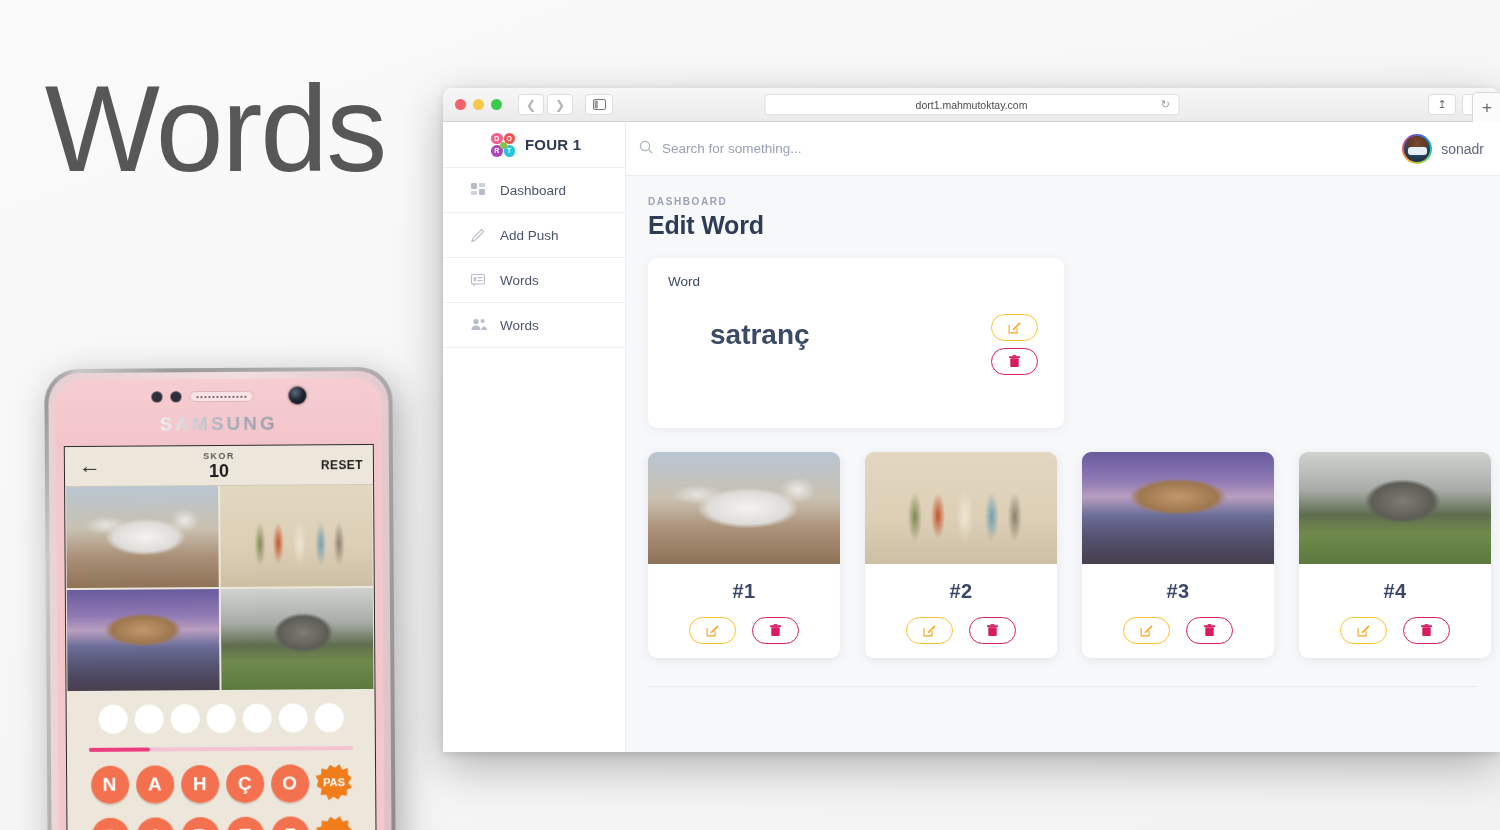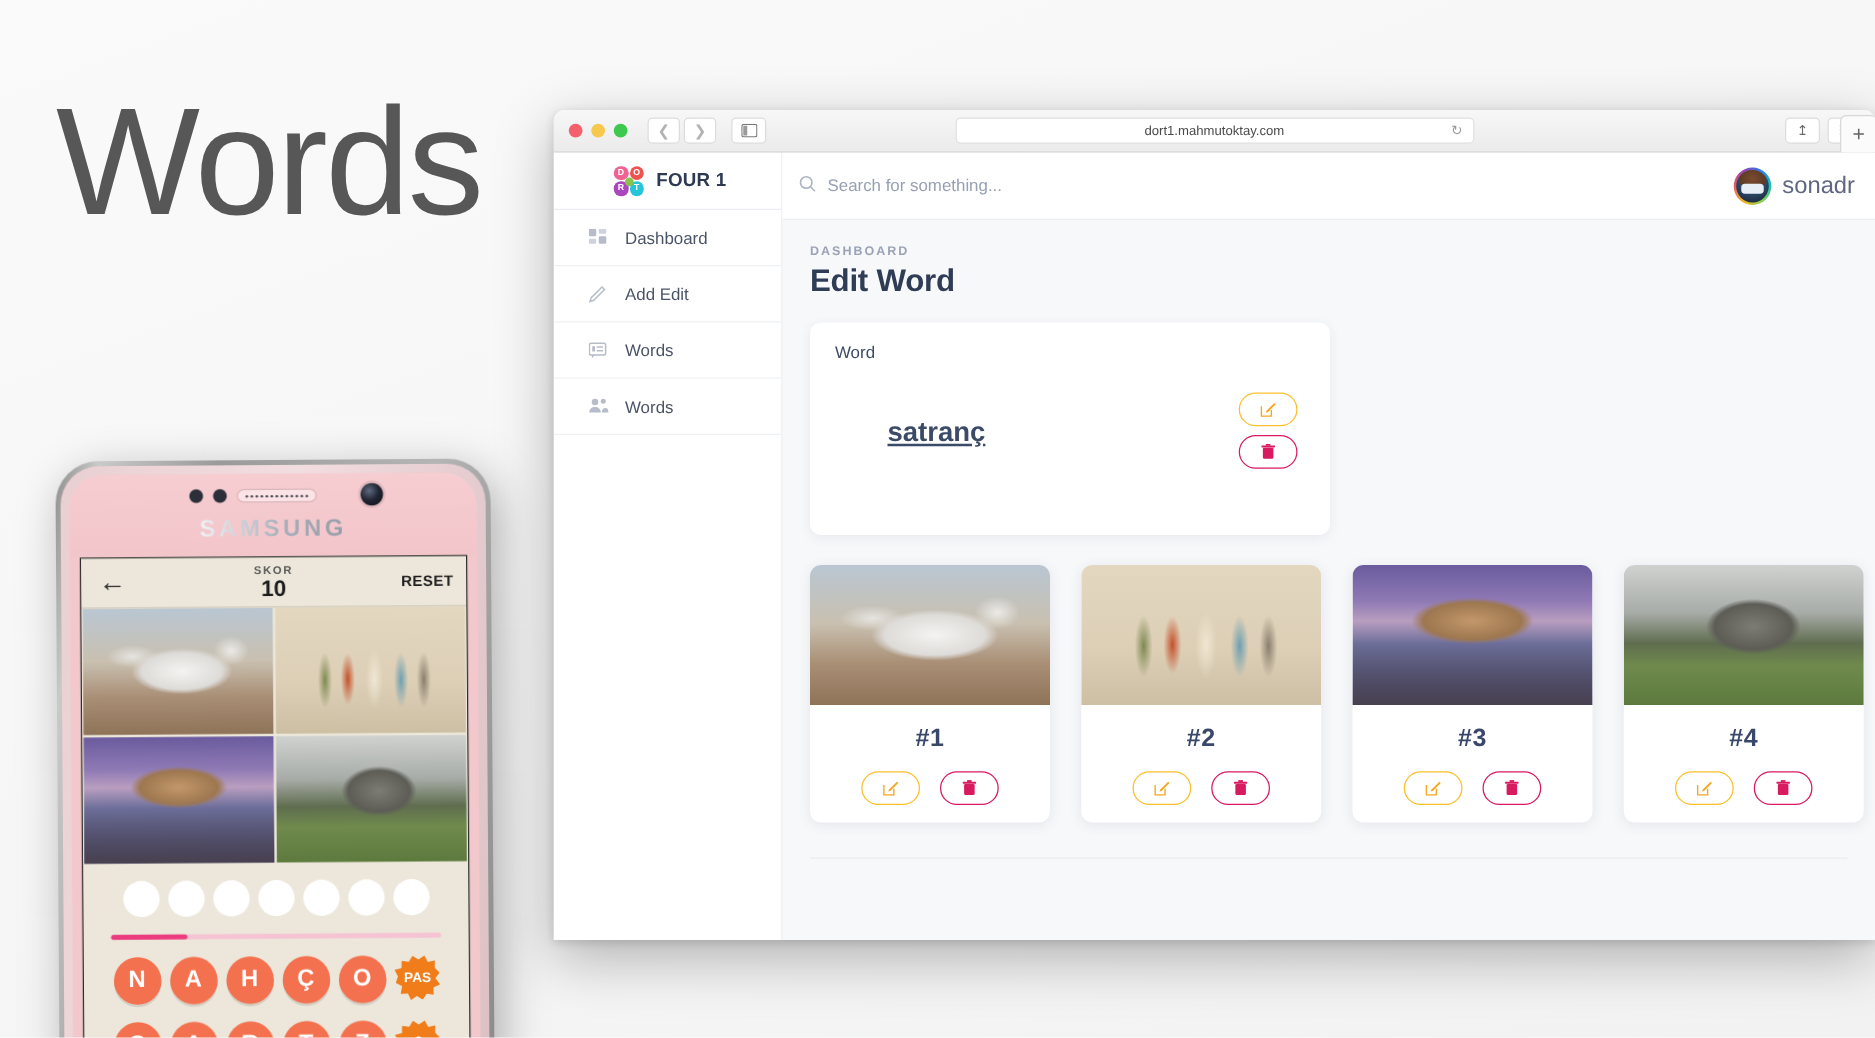--- a/index.html
+++ b/index.html
@@ -233,35 +233,35 @@
   }
   .avatar-in {
     width:100%;height:100%;border-radius:50%;
     background: radial-gradient(circle at 50% 28%, #7a4a2e 0%, #5b3a25 45%, #2e4a6b 46%, #16212e 100%);
     position:relative; overflow:hidden;
   }
   .avatar-in::after{
     content:""; position:absolute; left:14%; right:14%; top:46%; height:30%;
     background:#e8eef5; border-radius:3px;
   }
-  .uname { font-size:19px; color:#5f6880; white-space:nowrap; }
+  .uname { font-size:14px; color:#5f6880; white-space:nowrap; }
 
   .content { flex:1; padding: 20px 0 0 22px; overflow:hidden; }
   .crumb { font-size:10px; letter-spacing:1.6px; color:#9aa3b5; font-weight:700; }
   .ptitle { font-size:25px; font-weight:700; color:#2f3c56; margin-top:4px; letter-spacing:-0.2px; }
 
   .word-card {
     margin-top: 18px;
     width: 416px; height: 170px;
     background:#fff; border-radius:9px;
     box-shadow: 0 2px 9px rgba(60,70,95,0.08);
     padding: 16px 20px; position:relative;
   }
   .word-lbl { font-size:13.5px; font-weight:400; color:#3c4a63; }
-  .word-val { font-size:22px; font-weight:600; color:#3b4a66; margin-top:44px; margin-left:42px;text-decoration:underline; }
+  .word-val { font-size:28px; font-weight:600; color:#3b4a66; margin-top:30px; margin-left:42px; }
   .wc-actions { position:absolute; right:26px; top:56px; display:flex; flex-direction:column; gap:7px; }
 
   .btn-pill {
     width:47px; height:27px; border-radius:14px;
     display:flex;align-items:center;justify-content:center;
     background:#fff; cursor:pointer; font-size:12px;
   }
   .btn-edit { border:1.3px solid #fbc02d; color:#f5a623; }
   .btn-del  { border:1.3px solid #d81b60; color:#d81b60; }
 
@@ -369,21 +369,21 @@
               </svg>
             </span>
             <span>Dashboard</span>
           </div>
           <div class="nav-item">
             <span class="nav-ic">
               <svg width="15" height="15" viewBox="0 0 15 15">
                 <path d="M1 13.2l1-3 8.6-8.6 2 2L4 12.2z" fill="none" stroke="#b6bcc9" stroke-width="1.2"></path>
               </svg>
             </span>
-            <span>Add Edit</span>
+            <span>Add Push</span>
           </div>
           <div class="nav-item">
             <span class="nav-ic">
               <svg width="15" height="15" viewBox="0 0 15 15">
                 <rect x="0.5" y="1.5" width="13" height="9.5" rx="1.4" fill="none" stroke="#b6bcc9" stroke-width="1.2"></rect>
                 <path d="M2.5 13.5v-2.5h2.4z" fill="#b6bcc9"></path>
                 <rect x="6.4" y="4" width="5" height="1.2" fill="#b6bcc9"></rect>
                 <rect x="6.4" y="7" width="5" height="1.2" fill="#b6bcc9"></rect>
                 <rect x="2.8" y="4" width="2.2" height="4.2" fill="#b6bcc9"></rect>
               </svg>

